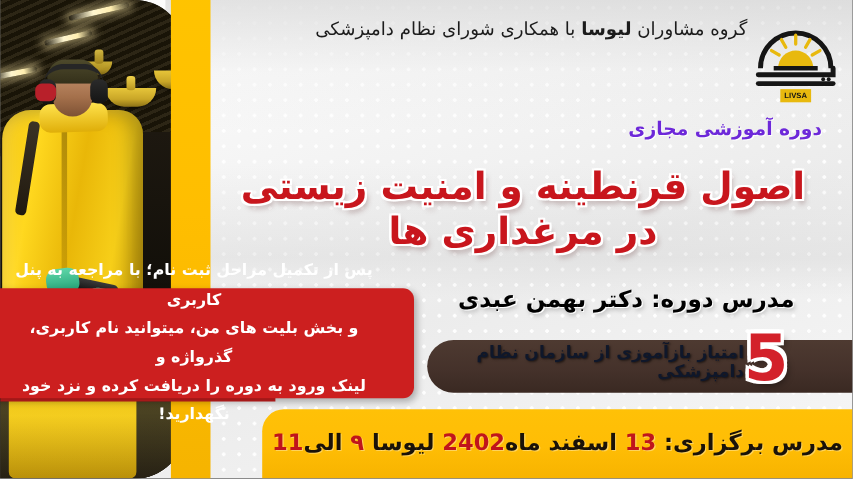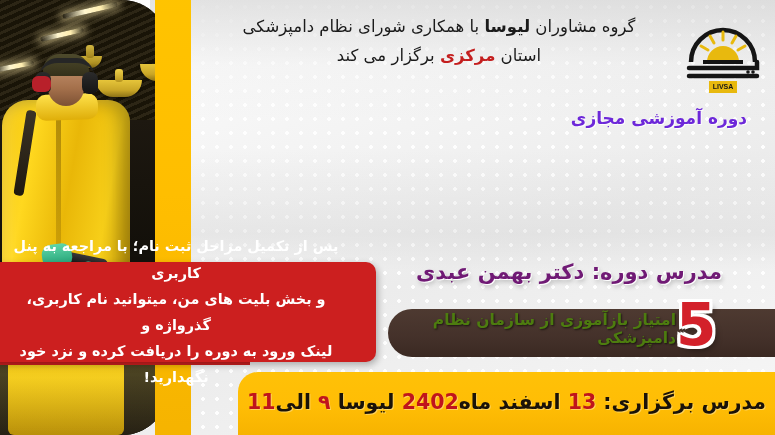--- a/index.html
+++ b/index.html
@@ -163,21 +163,21 @@
   .yellow-band{
     position:absolute;left:155px;top:-18px;width:36px;height:470px;
     background:linear-gradient(180deg,#ffc400 0%,#ffbe00 45%,#f5b300 100%);
     border-radius:40px;
     z-index:3;
   }
 
   
   .header{
     position:absolute;right:96px;top:13px;width:480px;
-    text-align:center;
+    text-align:right;
     line-height:1.75;
     font-size:16.5px;
     color:#1b1b1b;
     z-index:6;
   }
   .header b{font-weight:bold;}
   .hl-accent{color:#c41f1f;font-weight:bold;}
 
   
   .logo{
@@ -207,21 +207,21 @@
       2px 0 0 #fff, -2px 0 0 #fff, 0 2px 0 #fff, 0 -2px 0 #fff,
       2px 2px 0 #fff, -2px 2px 0 #fff, 2px -2px 0 #fff, -2px -2px 0 #fff,
       3px 4px 5px rgba(120,80,80,.35);
     z-index:6;
   }
 
   
   .instructor{
     position:absolute;right:26px;top:260px;width:360px;
     text-align:center;
-    font-size:21px;font-weight:bold;color:#701a75;
+    font-size:21px;font-weight:bold;color:#000000;
     text-shadow:1px 1px 0 #fff, 2px 3px 4px rgba(130,130,130,.45);
     z-index:6;
   }
 
   
   .reg-note{
     position:absolute;left:-14px;top:262px;width:390px;height:100px;
     background:#cc1f1f;
     border-radius:10px;
     box-shadow:2px 3px 7px rgba(0,0,0,.28);
@@ -242,21 +242,21 @@
   .credit-bar{
     position:absolute;left:388px;top:309px;width:387px;height:48px;
     background:linear-gradient(180deg,#4e3a31 0%,#44312a 60%,#3a2922 100%);
     border-radius:26px 0 0 26px;
     z-index:4;
   }
   .credit-text{
     position:absolute;left:392px;top:309px;width:290px;height:40px;
     display:flex;align-items:center;justify-content:flex-end;
     padding-right:6px;
-    color:#4d7c0f;font-weight:bold;font-size:15.5px;
+    color:#0f172a;font-weight:bold;font-size:15.5px;
     text-shadow:1px 1px 2px rgba(0,0,0,.6);
     z-index:6;
   }
   .credit-number{
     position:absolute;left:676px;top:296px;
     font-size:58px;font-weight:bold;color:#d3212a;
     line-height:1;
     z-index:7;
     text-shadow:
       3px 0 0 #fff,-3px 0 0 #fff,0 3px 0 #fff,0 -3px 0 #fff,
@@ -323,23 +323,20 @@
     </div>
     <div class="ph-reflect"></div>
   </div>
 
   <div class="yellow-band"></div>
 
   <div class="header">
     <div>
       <span>گروه مشاوران </span><b>لیوسا</b><span> با همکاری شورای نظام دامپزشکی</span>
     </div>
-    <div>
-      <span>استان </span><span class="hl-accent">مرکزی</span><span> برگزار می کند</span>
-    </div>
   </div>
 
   <div class="logo">
     <svg viewBox="0 0 88 92" xmlns="http://www.w3.org/2000/svg">
       <path d="M12 56 A32 32 0 0 1 76 56" fill="none" stroke="#151515" stroke-width="4.5"></path>
       <g stroke="#e8b90e" stroke-width="3" stroke-linecap="round">
         <line x1="44" y1="26" x2="44" y2="34"></line>
         <line x1="31" y1="30" x2="35" y2="37"></line>
         <line x1="57" y1="30" x2="53" y2="37"></line>
         <line x1="22" y1="40" x2="29" y2="44"></line>
@@ -351,20 +348,21 @@
       <line x1="10" y1="70" x2="78" y2="70" stroke="#151515" stroke-width="4.5" stroke-linecap="round"></line>
       <circle cx="69" cy="66" r="1.8" fill="#151515"></circle>
       <circle cx="74" cy="66" r="1.8" fill="#151515"></circle>
       <rect x="30" y="75" width="28" height="12" fill="#e8b90e"></rect>
       <text x="44" y="83" font-family="'Liberation Sans',sans-serif" font-size="7" font-weight="bold" fill="#151515" text-anchor="middle">LIVSA</text>
     </svg>
   </div>
 
   <div class="course-type">دوره آموزشی مجازی</div>
 
+  <div class="main-title">اصول قرنطینه و امنیت زیستی در مرغداری ها</div>
 
   <div class="instructor">مدرس دوره: دکتر بهمن عبدی</div>
 
   <div class="reg-note">
     <div class="rn-inner">
       <div>پس از تکمیل مراحل ثبت نام؛ با مراجعه به پنل کاربری</div>
       <div>و بخش بلیت های من، میتوانید نام کاربری، گذرواژه و</div>
       <div>لینک ورود به دوره را دریافت کرده و نزد خود نگهدارید!</div>
     </div>
   </div>

